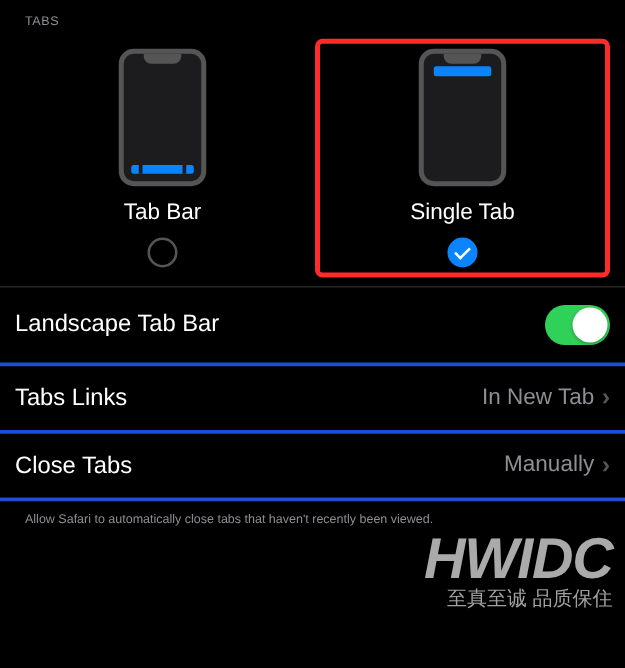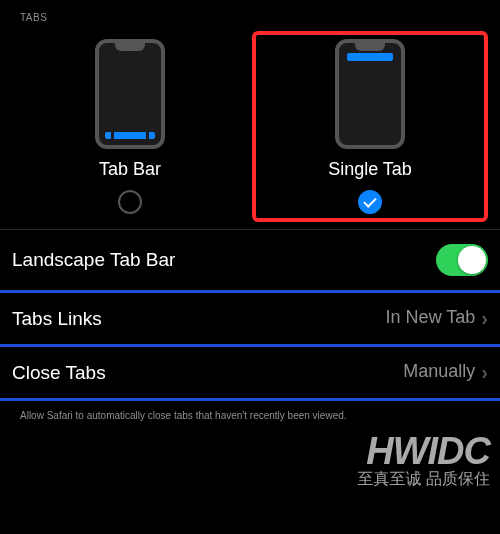--- a/index.html
+++ b/index.html
@@ -165,21 +165,21 @@
       position: absolute;
       right: 10px;
       bottom: 44px;
       text-align: right;
       pointer-events: none;
     }
     .watermark-main {
       font-family: Arial, sans-serif;
       font-weight: bold;
       font-style: italic;
-      font-size: 38px;
+      font-size: 46px;
       color: rgba(200,200,200,0.85);
       letter-spacing: -1px;
     }
     .watermark-sub {
       font-size: 16px;
       color: rgba(200,200,200,0.8);
       margin-top: -4px;
     }
   </style>
 </head>

